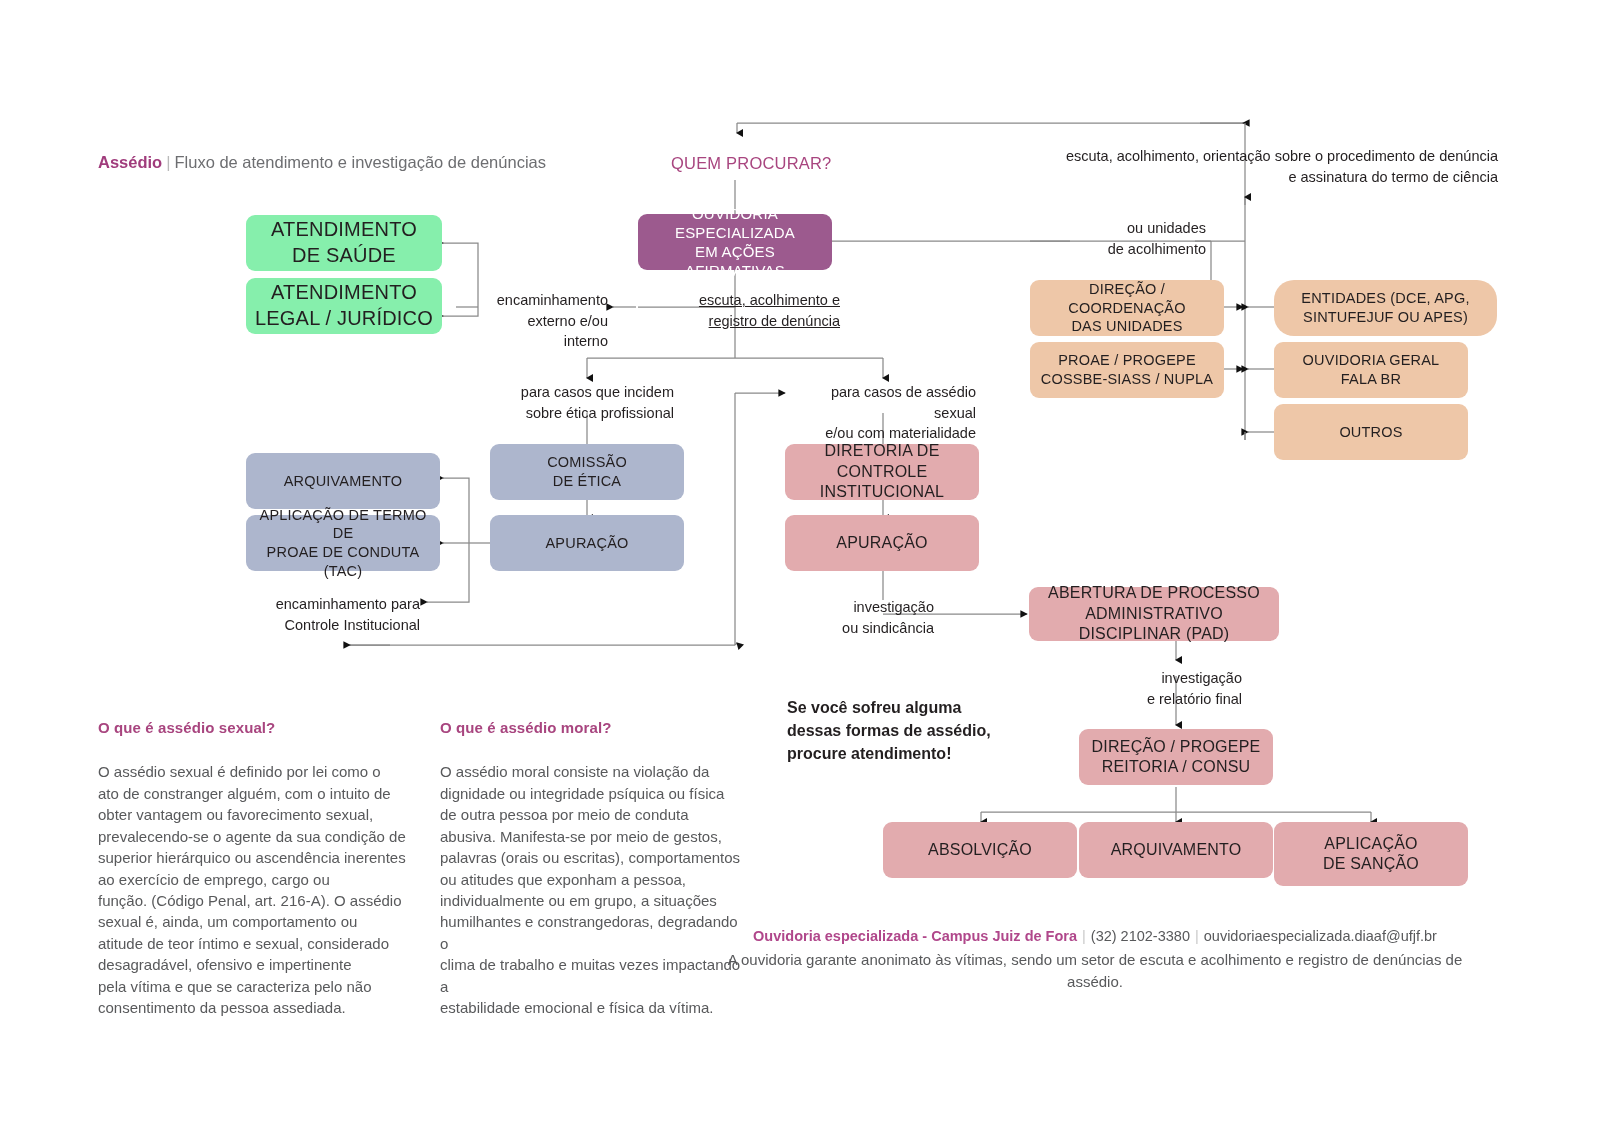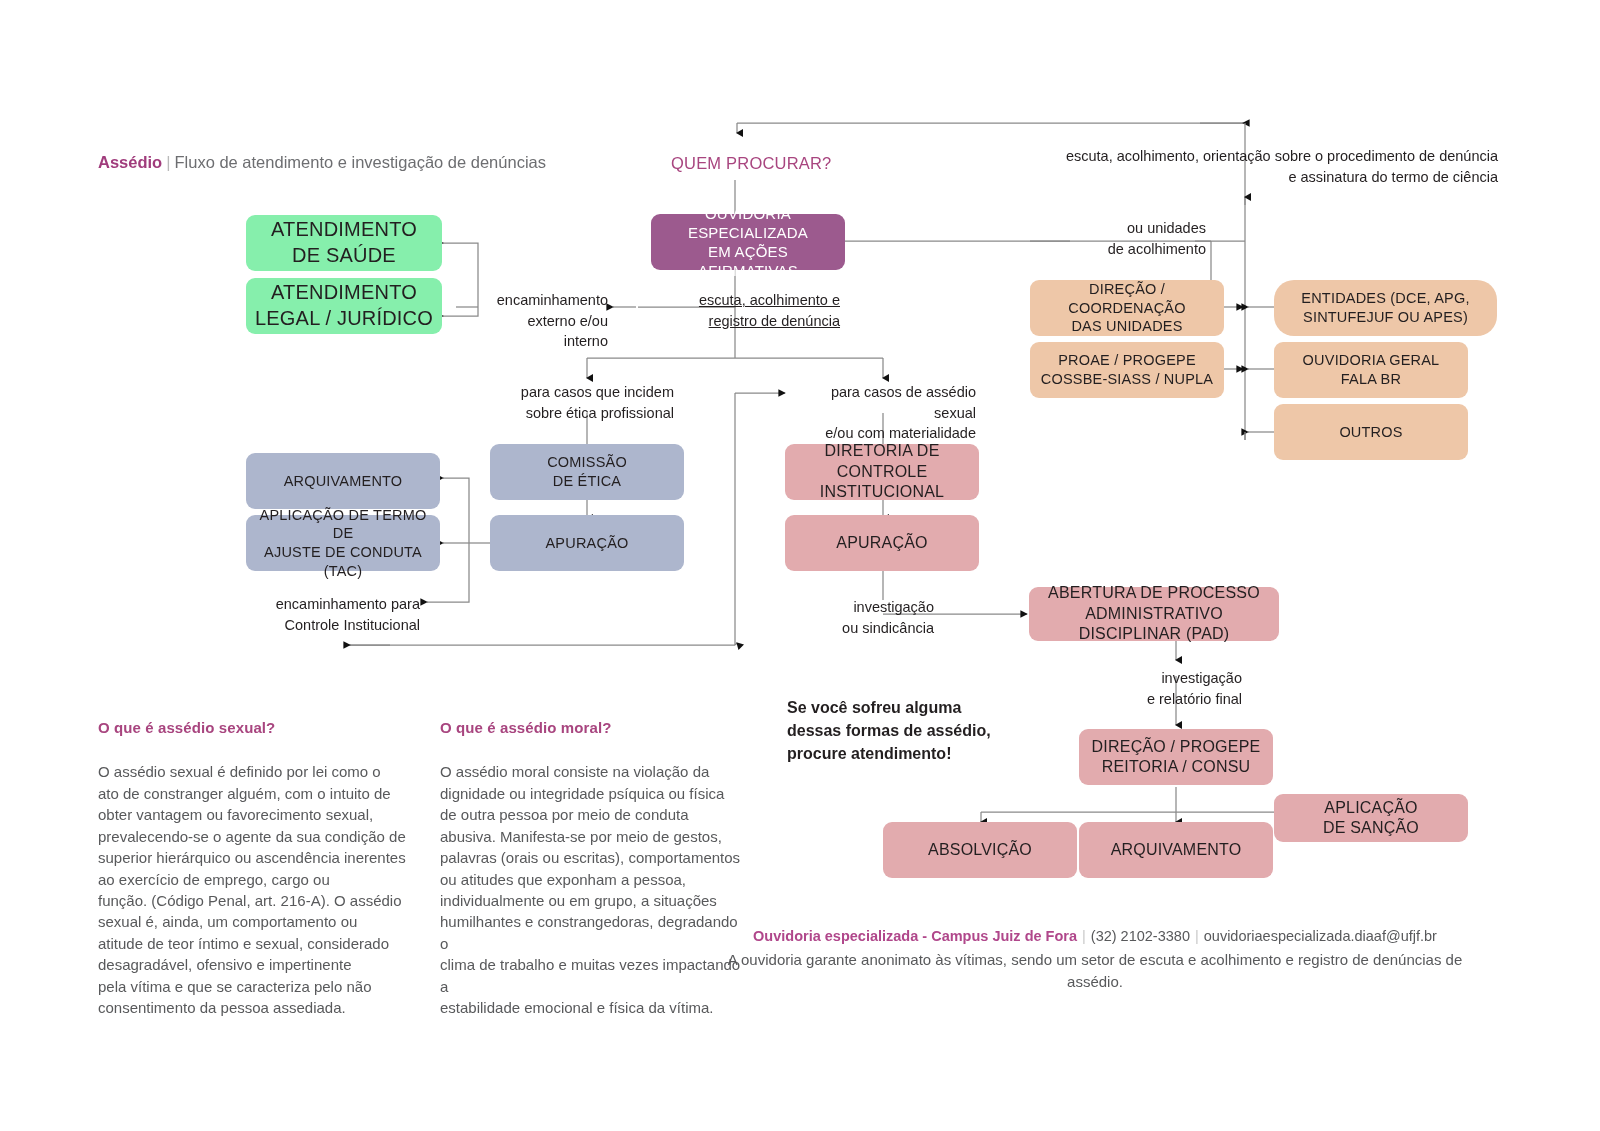--- a/index.html
+++ b/index.html
@@ -130,21 +130,21 @@
       <path d="M735,645 L737,643" marker-end="url(#au)"></path>
       <path d="M735,393 L785,393" marker-end="url(#ar)"></path>
     </g>
   </svg>
 
   <div class="title-wrap">
     <b>Assédio</b><span class="sep">|</span><span>Fluxo de atendimento e investigação de denúncias</span>
   </div>
   <div class="quem">QUEM PROCURAR?</div>
 
-  <div class="box b-purple" style="left:638px;top:214px;width:194px;height:56px;margin-left:13px;">
+  <div class="box b-purple" style="left:638px;top:214px;width:194px;height:56px;">
     <span>OUVIDORIA ESPECIALIZADA
 EM AÇÕES AFIRMATIVAS</span>
   </div>
 
   <div class="box b-green" style="left:246px;top:215px;width:196px;height:56px;">
     <span>ATENDIMENTO
 DE SAÚDE</span>
   </div>
   <div class="box b-green" style="left:246px;top:278px;width:196px;height:56px;">
     <span>ATENDIMENTO
@@ -177,21 +177,21 @@
 DE ÉTICA</span>
   </div>
   <div class="box b-blue" style="left:490px;top:515px;width:194px;height:56px;">
     <span>APURAÇÃO</span>
   </div>
   <div class="box b-blue" style="left:246px;top:453px;width:194px;height:56px;">
     <span>ARQUIVAMENTO</span>
   </div>
   <div class="box b-blue" style="left:246px;top:515px;width:194px;height:56px;">
     <span>APLICAÇÃO DE TERMO DE
-AJUSTE DE CONDUTA (TAC)</span>
+PROAE DE CONDUTA (TAC)</span>
   </div>
 
   <div class="box b-pink" style="left:785px;top:444px;width:194px;height:56px;">
     <span>DIRETORIA DE CONTROLE
 INSTITUCIONAL</span>
   </div>
   <div class="box b-pink" style="left:785px;top:515px;width:194px;height:56px;">
     <span>APURAÇÃO</span>
   </div>
 
@@ -203,21 +203,21 @@
     <span>DIREÇÃO / PROGEPE
 REITORIA / CONSU</span>
   </div>
 
   <div class="box b-pink" style="left:883px;top:822px;width:194px;height:56px;">
     <span>ABSOLVIÇÃO</span>
   </div>
   <div class="box b-pink" style="left:1079px;top:822px;width:194px;height:56px;">
     <span>ARQUIVAMENTO</span>
   </div>
-  <div class="box b-pink" style="left:1274px;top:794px;width:194px;height:48px;">
+  <div class="box b-pink" style="left:1274px;top:822px;width:194px;height:64px;">
     <span>APLICAÇÃO
 DE SANÇÃO</span>
   </div>
 
   <div class="lbl c" style="left:1008px;top:146px;width:490px;">escuta, acolhimento, orientação sobre o procedimento de denúncia
 e assinatura do termo de ciência</div>
 
   <div class="lbl c" style="left:1048px;top:218px;width:158px;">ou unidades
 de acolhimento</div>
 

